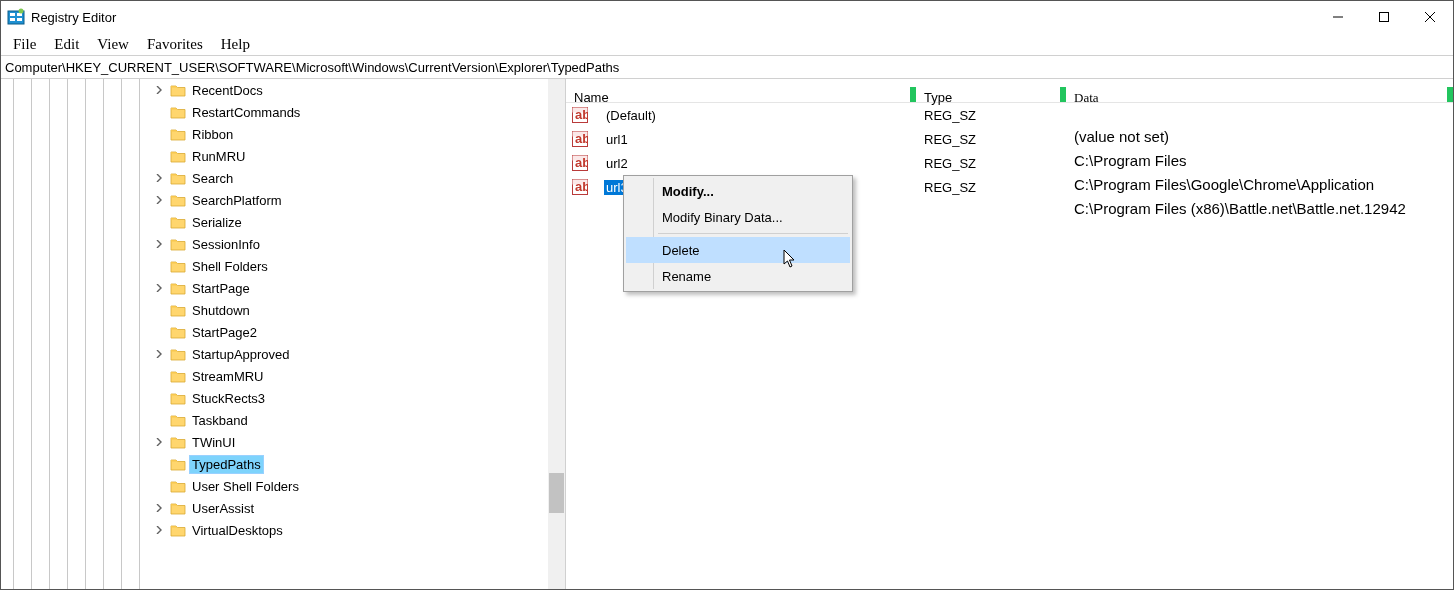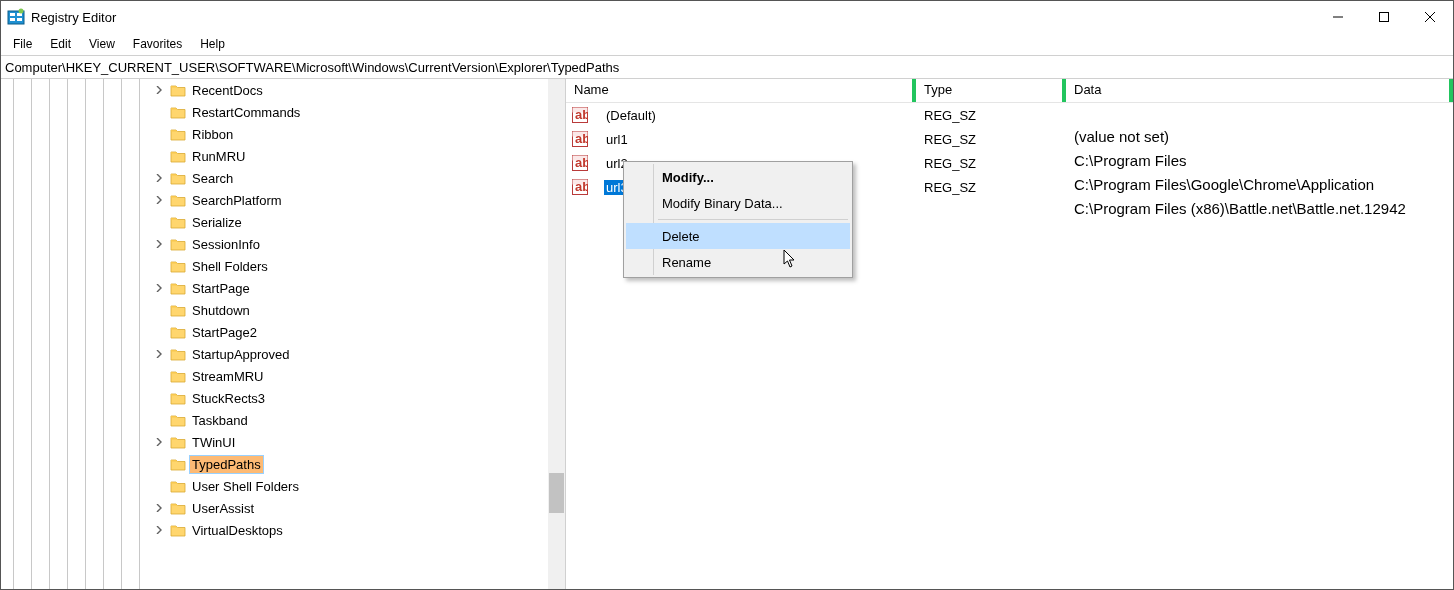--- a/index.html
+++ b/index.html
@@ -7,21 +7,21 @@
 .window { width: 1454px; height: 590px; border: 1px solid #555; display: flex; flex-direction: column; background: #fff; }
 
 
 .titlebar { height: 32px; display: flex; align-items: center; padding-left: 6px; }
 .titlebar .app-icon { width: 18px; height: 18px; margin-right: 6px; }
 .titlebar .title { flex: 1; font-size: 13px; }
 .titlebar .winbtn { width: 46px; height: 32px; display: flex; align-items: center; justify-content: center; }
 
 
 .menubar { height: 22px; display: flex; align-items: center; padding: 0 4px; gap: 2px; }
-.menubar .menuitem { padding: 2px 8px; font-size: 12px; }
+.menubar .menuitem { padding: 2px 8px; font-size: 15px; font-family: Liberation Serif, serif; }
 
 
 .addressbar { height: 24px; border-top: 1px solid #d0d0d0; border-bottom: 1px solid #d0d0d0; padding: 2px 4px; font-size: 13px; display: flex; align-items: center; }
 
 
 .mainsplit { flex: 1; display: flex; min-height: 0; }
 .treepanel { width: 565px; position: relative; overflow: hidden; border-right: 1px solid #d0d0d0; }
 .tree-scrollbar { position: absolute; right: 0; top: 0; width: 17px; height: 100%; background: #f0f0f0; }
 .tree-thumb { position: absolute; right: 1px; width: 15px; top: 394px; height: 40px; background: #c2c2c2; }
 .tree { position: relative; height: 100%; }
@@ -30,29 +30,29 @@
 .guide { position: absolute; top: 0; bottom: 0; width: 1px; background: #c8c8c8; }
 .g1 { left: 12px; } .g2 { left: 30px; } .g3 { left: 48px; } .g4 { left: 66px; }
 .g5 { left: 84px; } .g6 { left: 102px; } .g7 { left: 120px; } .g8 { left: 138px; }
 
 .tree-items { position: absolute; left: 5px; top: 0; right: 17px; }
 .tree-row { height: 22px; display: flex; align-items: center; padding-left: 148px; }
 .tree-row .chev { width: 14px; height: 14px; display: flex; align-items: center; justify-content: center; color: #666; font-size: 11px; margin-left: -2px; margin-right: 0; }
 .tree-row .chev.empty { visibility: hidden; }
 .tree-row .folder-icon { width: 16px; height: 14px; margin: 0 4px; }
 .tree-row .lbl { font-size: 13px; padding: 1px 2px; white-space: nowrap; }
-.tree-row.sel .lbl { background: #fdba74; outline: 1px solid #99d1ff; }
+.tree-row.sel .lbl { background: #7dd3fc; outline: 1px solid #99d1ff; }
 
 
 .listpanel { flex: 1; display: flex; flex-direction: column; position: relative; }
 .list-header { height: 24px; display: flex; border-bottom: 1px solid #e5e5e5; }
-.list-header .col { padding: 3px 8px; font-size: 13px; border-right: 4px solid #22c55e; }
+.list-header .col { padding: 3px 8px; font-size: 13px; border-right: 6px solid #22c55e; margin-top: 8px; }
 .col-name { width: 350px; }
 .col-type { width: 150px; }
-.col-data { flex: 1; }
+.col-data { flex: 1; font-family: Liberation Serif, serif; }
 .list-body { flex: 1; position: relative; }
 .list-row { height: 24px; display: flex; align-items: center; }
 .list-row .cell-name { width: 350px; padding-left: 6px; display: flex; align-items: center; }
 .list-row .reg-icon { width: 16px; height: 16px; margin-right: 16px; }
 .list-row .nm { font-size: 13px; padding: 0 2px; }
 .list-row .nm.selected { background: #0078d7; color: #fff; }
 .list-row .cell-type { width: 150px; font-size: 13px; padding-left: 8px; }
 .list-row .cell-data { flex: 1; font-size: 15px; padding-left: 8px; margin-top: 42px; }
 
 
@@ -489,21 +489,21 @@
                   <text x="3" y="12" font-family="Tahoma,Arial" font-size="9" font-weight="700" fill="#c23a2e">ab</text>
                 </svg>
               </span>
               <span class="nm selected">url3</span>
             </div>
             <div class="cell-type">REG_SZ</div>
             <div class="cell-data">C:\Program Files (x86)\Battle.net\Battle.net.12942</div>
           </div>
         </div>
 
-      <div class="ctxmenu" style="left:57px; top:82px; width:230px;">
+      <div class="ctxmenu" style="left:57px; top:96px; width:230px;">
         <div class="ctx-gutter"></div>
         <div class="ctxitem default">Modify...</div>
         <div class="ctxitem">Modify Binary Data...</div>
         <div class="ctxitem sep"></div>
         <div class="ctxitem hover">Delete</div>
         <div class="ctxitem">Rename</div>
       </div>
 
       <div class="cursor" style="left:217px; top:170px;">
         <svg viewBox="0 0 14 20" width="14" height="20">

